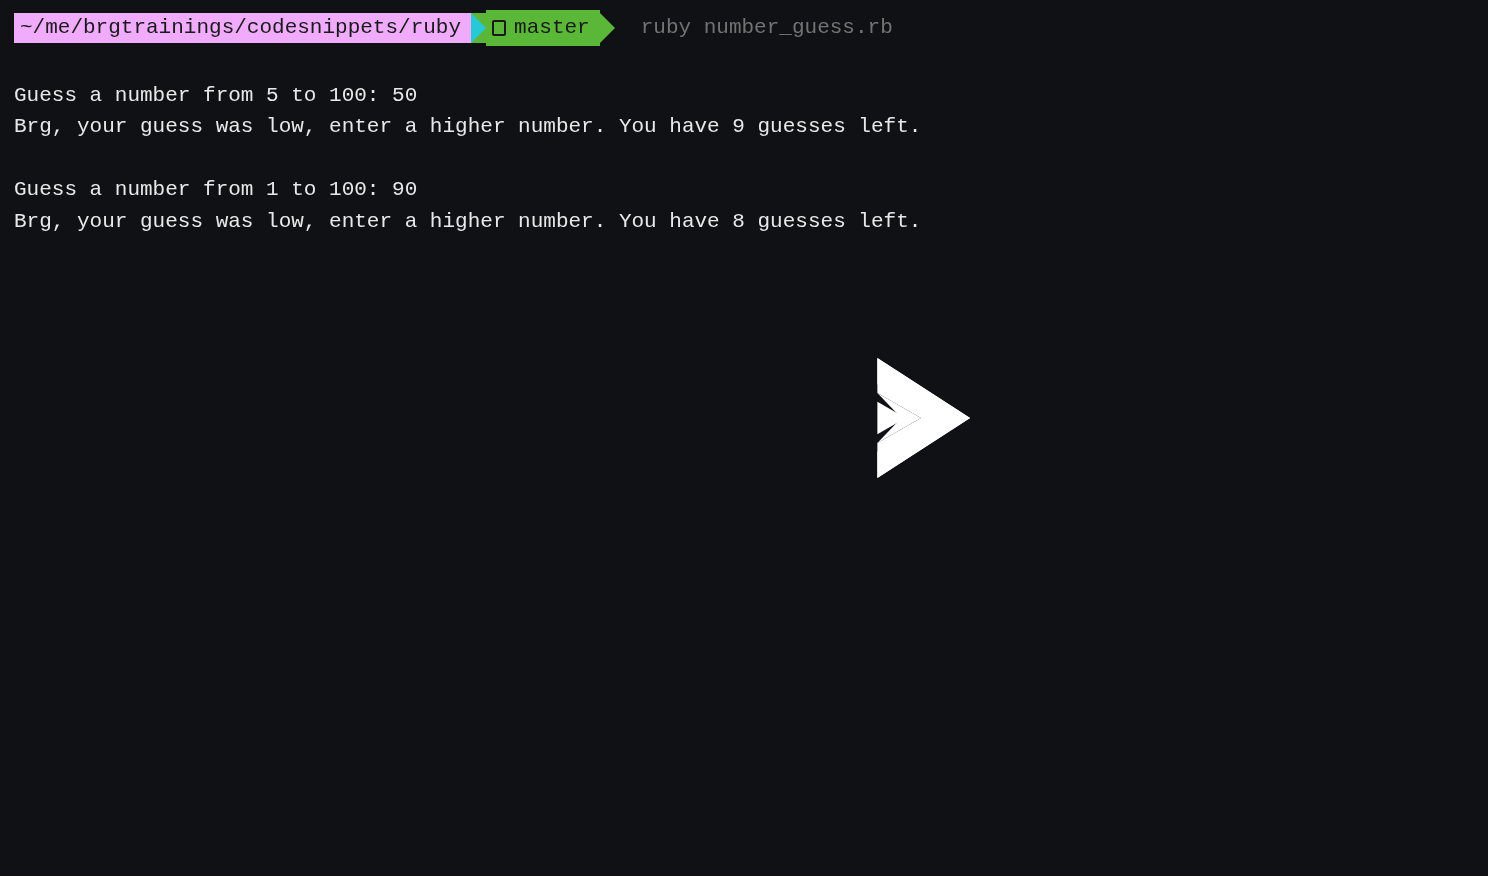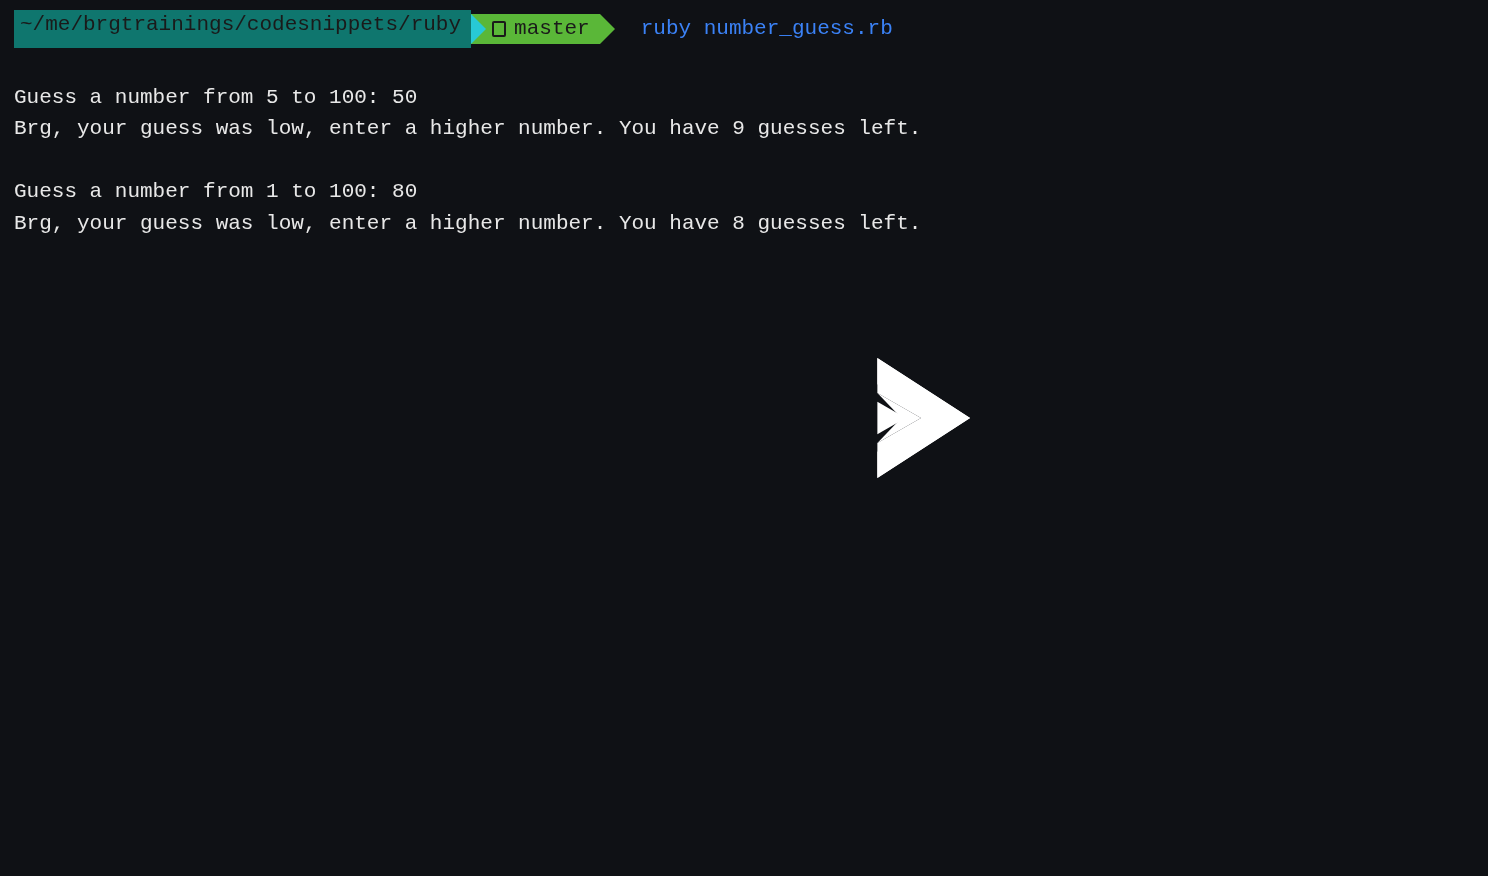--- a/index.html
+++ b/index.html
@@ -14,61 +14,61 @@
       line-height: 1.5;
       padding: 10px 14px;
     }
     .prompt-line {
       display: flex;
       align-items: center;
       flex-wrap: wrap;
       margin-bottom: 2px;
     }
     .seg-path {
-      background: #0f766e;
+      background: #f0abfc;
       color: #1a1a1a;
       padding: 0 10px 0 6px;
       font-weight: 500;
       line-height: 30px;
-      height: 38px;
+      height: 30px;
     }
     .seg-arrow-1 {
       width: 0; height: 0;
       border-top: 15px solid transparent;
       border-bottom: 15px solid transparent;
       border-left: 15px solid #27c9d6;
       background: #5ab738;
       position: relative;
       z-index: 2;
     }
     .seg-branch {
       background: #5ab738;
       color: #1a1a1a;
       padding: 0 10px 0 6px;
       font-weight: 500;
       line-height: 30px;
-      height: 30px;
+      height: 36px;
       display: flex;
       align-items: center;
       gap: 8px;
     }
     .seg-arrow-2 {
       width: 0; height: 0;
       border-top: 15px solid transparent;
       border-bottom: 15px solid transparent;
       border-left: 15px solid #5ab738;
     }
     .branch-icon {
       display: inline-block;
       width: 14px; height: 16px;
       border: 2px solid #1a1a1a;
       border-radius: 2px;
     }
     .command {
-      color: #3b82f6;
+      color: #737373;
       padding-left: 26px;
     }
     .output {
       white-space: pre;
     }
     .cursor {
       display: inline-block;
       width: 12px;
       height: 24px;
       background: #e8e8e8;
@@ -98,21 +98,21 @@
       <span>master</span>
     </span>
     <span class="seg-arrow-2"></span>
     <span class="command">ruby number_guess.rb</span>
   </div>
 
   <div class="output">&nbsp;</div>
   <div class="output">Guess a number from 5 to 100: 50</div>
   <div class="output">Brg, your guess was low, enter a higher number. You have 9 guesses left.</div>
   <div class="output">&nbsp;</div>
-  <div class="output">Guess a number from 1 to 100: 80</div>
+  <div class="output">Guess a number from 1 to 100: 90</div>
   <div class="output">Brg, your guess was low, enter a higher number. You have 8 guesses left.</div>
   <div class="output">&nbsp;</div>
 
 </div>
 
 <div class="play-overlay">
   <svg viewBox="0 0 100 110">
     <path d="M 10 0 L 95 55 L 10 110 L 10 78 L 50 55 L 10 32 Z" fill="#ffffff"></path>
     <path d="M 10 32 L 50 55 L 10 78 L 32 55 Z" fill="#ffffff"></path>
     <polygon points="10,0 95,55 10,110 10,86 58,55 10,24" fill="#ffffff"></polygon>

